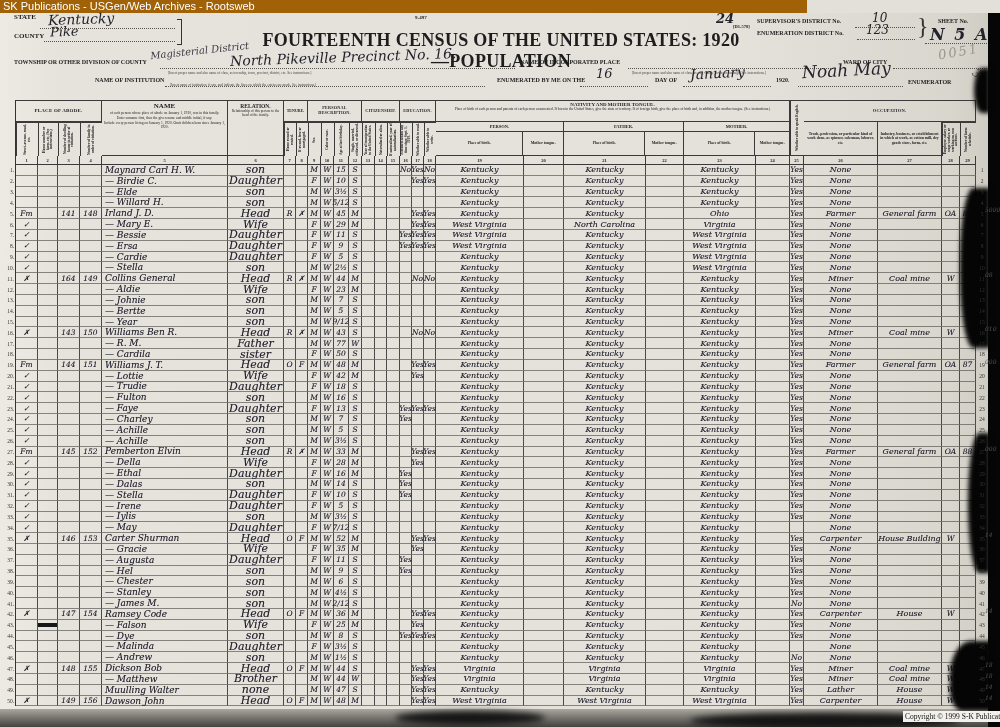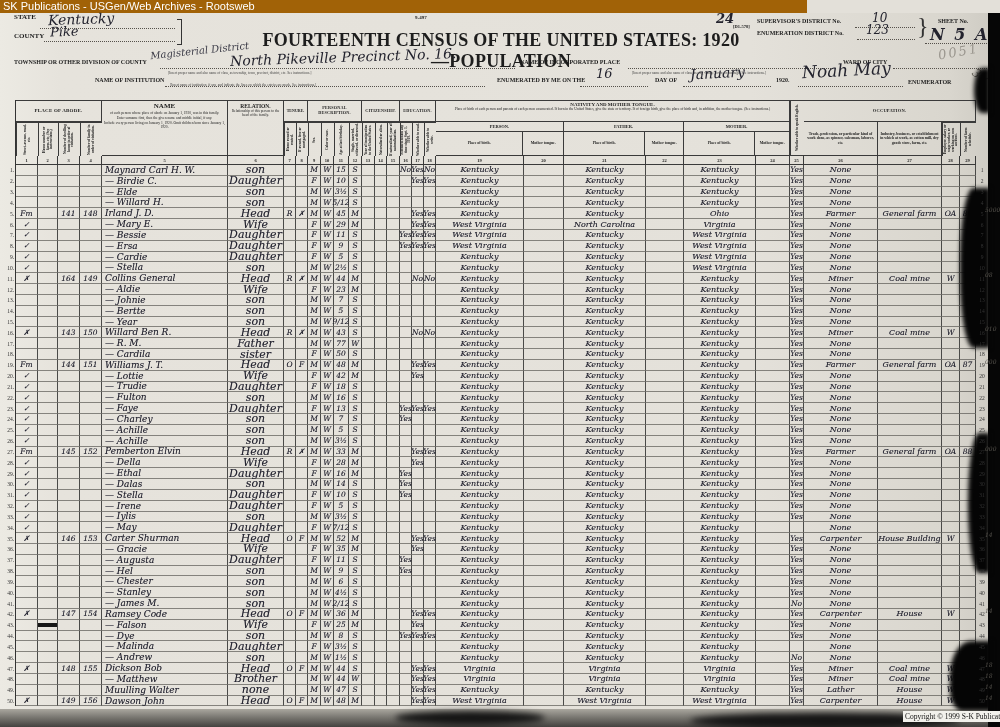--- a/index.html
+++ b/index.html
@@ -694,21 +694,21 @@
           <div class="cell hw hw-occ">None</div>
           <div class="cell hw hw-ind"></div>
           <div class="cell hw hw-emp"></div>
           <div class="cell hw hw-fno"></div>
           <div class="pn ln-r">15</div>
           <div class="pn ln-l">16.</div>
           <div class="cell hw hw-st">✗</div>
           <div class="cell hw hw-hn"></div>
           <div class="cell hw hw-dw">143</div>
           <div class="cell hw hw-fam">150</div>
-          <div class="cell hw hw-name">Willard Ben R.</div>
+          <div class="cell hw hw-name">Williams Ben R.</div>
           <div class="cell hw hw-rel">Head</div>
           <div class="cell hw hw-t1">R</div>
           <div class="cell hw hw-t2">✗</div>
           <div class="cell hw hw-sex">M</div>
           <div class="cell hw hw-col">W</div>
           <div class="cell hw hw-age">43</div>
           <div class="cell hw hw-ms">S</div>
           <div class="cell hw hw-c13"></div>
           <div class="cell hw hw-c14"></div>
           <div class="cell hw hw-c15"></div>

